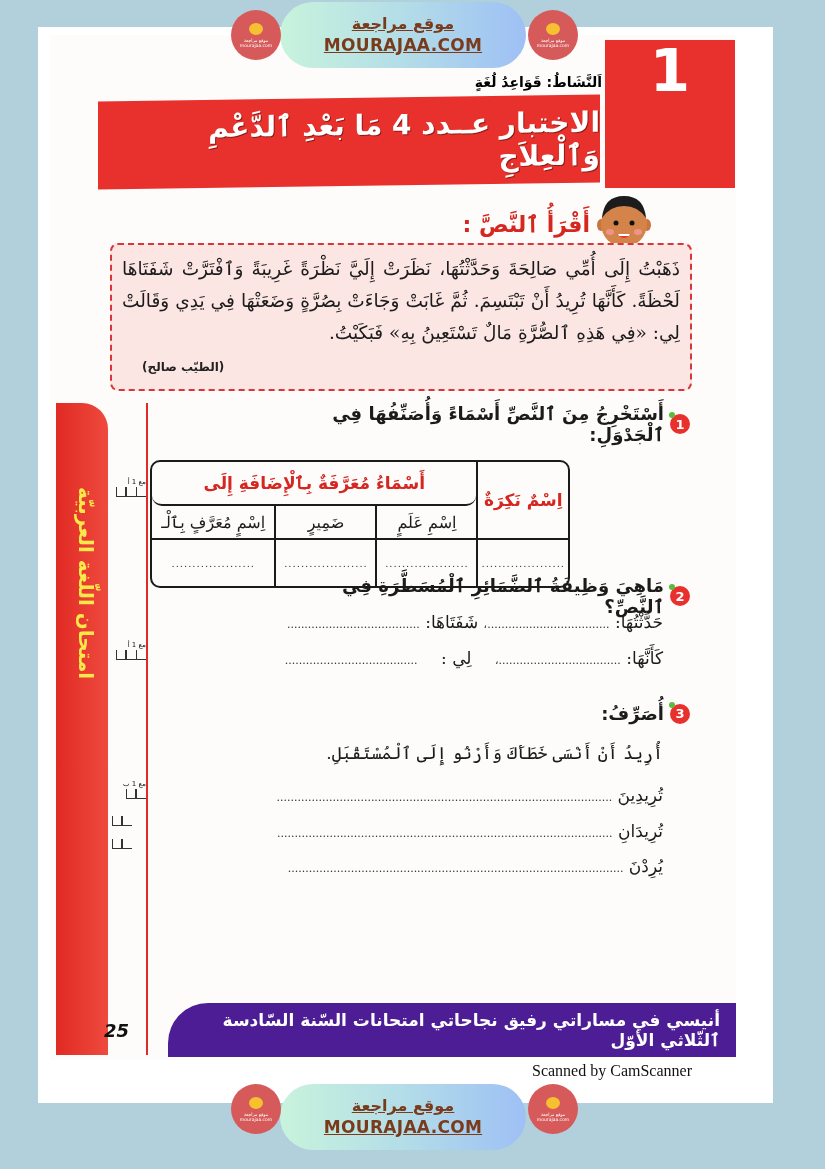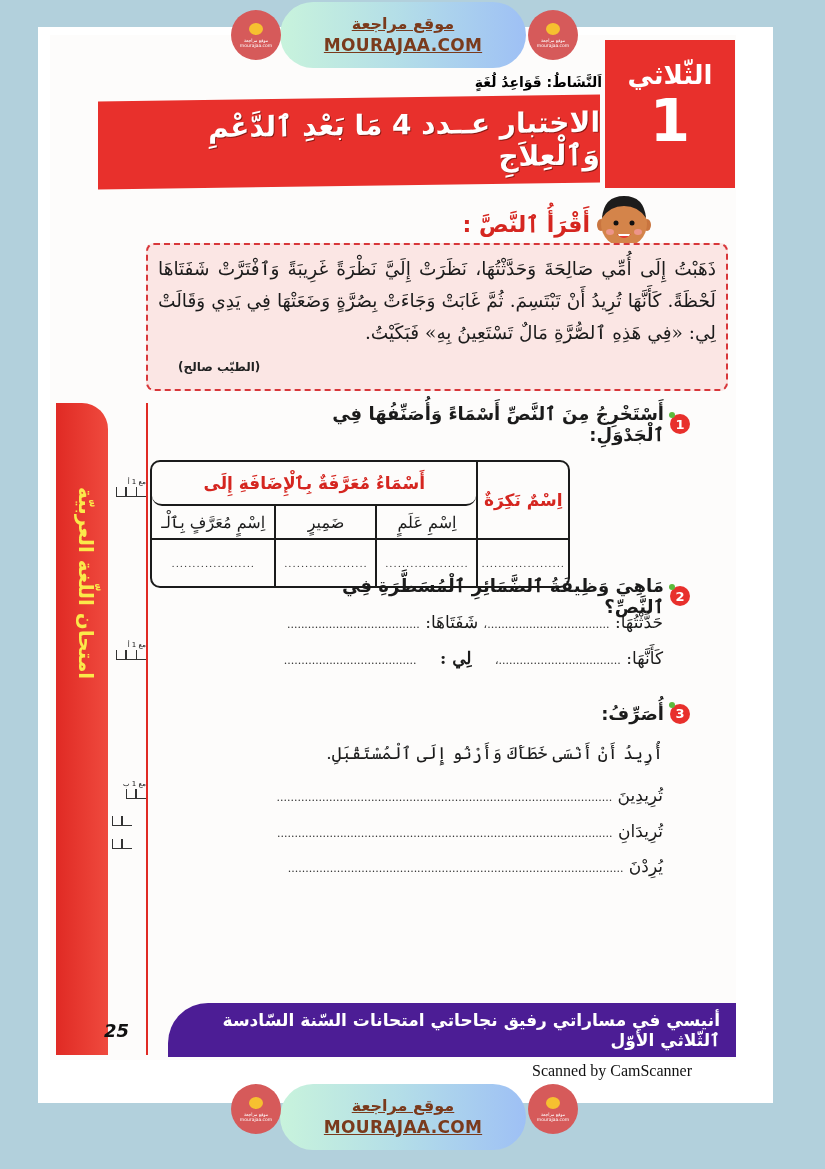--- a/index.html
+++ b/index.html
@@ -75,21 +75,20 @@
     }
     .boy {
       position: absolute; left: 596px; top: 192px; width: 56px; height: 58px;
     }
     .passage {
       position: absolute; left: 110px; top: 243px; width: 582px; height: 148px;
       border: 2px dashed #d8373a; border-radius: 8px; background: #fbe6e4;
       padding: 8px 10px 6px 10px; direction: rtl; text-align: justify;
       font-size: 18.5px; line-height: 32px; color: #1b1b1b;
       font-family: "DejaVu Serif", serif;
-      margin-left: 36px;
     }
     .passage .author {
       position: absolute; left: 30px; bottom: 6px; font-size: 12px; font-weight: bold;
       font-family: "DejaVu Sans", sans-serif; color: #222;
     }
 
     .side-strip {
       position: absolute; left: 56px; top: 403px; width: 52px; height: 652px;
       background: linear-gradient(90deg, #e02a24, #ef4a3e);
       border-top-right-radius: 26px;
@@ -176,21 +175,20 @@
   <span class="en">MOURAJAA.COM</span>
 </div>
 <div class="site-logo logo-tr">
   <span class="badge"></span>
   <span class="txt">موقع مراجعة mourajaa.com</span>
 </div>
 
 <div class="sheet"></div>
 
 <div class="level-box">
-  <div class="lvl">الثّلاثي</div>
   <div class="num">1</div>
 </div>
 <div class="activity">اَلنَّشَاطُ: قَوَاعِدُ لُغَةٍ</div>
 <div class="title-band">
   <span>الاختبار عــدد 4 مَا بَعْدِ ٱلدَّعْمِ وَٱلْعِلاَجِ</span>
 </div>
 
 <div class="read-head">أَقْرَأُ ٱلنَّصَّ :</div>
 <svg class="boy" viewBox="0 0 56 58">
   <ellipse cx="5" cy="33" rx="4" ry="6" fill="#c9753f"></ellipse>
@@ -281,21 +279,21 @@
 </div>
 <div class="answer-line" style="right:162px; top:612px;">
   <span>حَدَّثْتُهَا:</span>
   <span class="dots">...................................،</span>
   <span>شَفَتَاهَا:</span>
   <span class="dots">......................................</span>
 </div>
 <div class="answer-line" style="right:162px; top:648px;">
   <span>كَأَنَّهَا:</span>
   <span class="dots">...................................،</span>
-  <span style="margin:4px 18px;font-weight:bold;">لِي :</span>
+  <span style="margin:4px 18px;">لِي :</span>
   <span class="dots">......................................</span>
 </div>
 
 <div class="q" style="left:560px; top:703px; width:130px;">
   <span class="qnum">3</span>
   <span>أُصَرِّفُ:</span>
 </div>
 <div class="answer-line" style="right:162px; top:743px;">أُرِيدُ أَنْ أَنْسَى خَطَأَكَ وَأَرْنُو إِلَى ٱلْمُسْتَقْبَلِ.</div>
 <div class="answer-line" style="right:162px; top:785px;">
   <span>تُرِيدِينَ</span>

